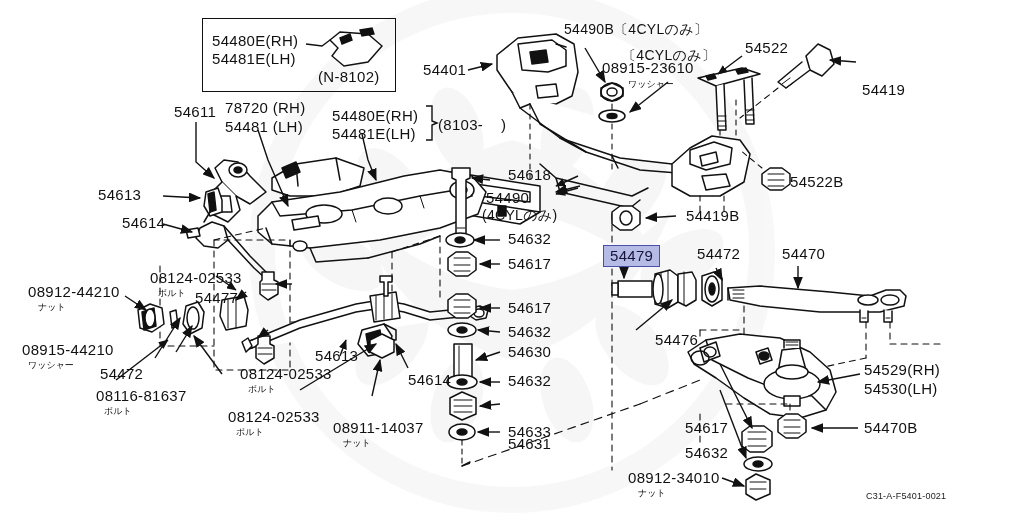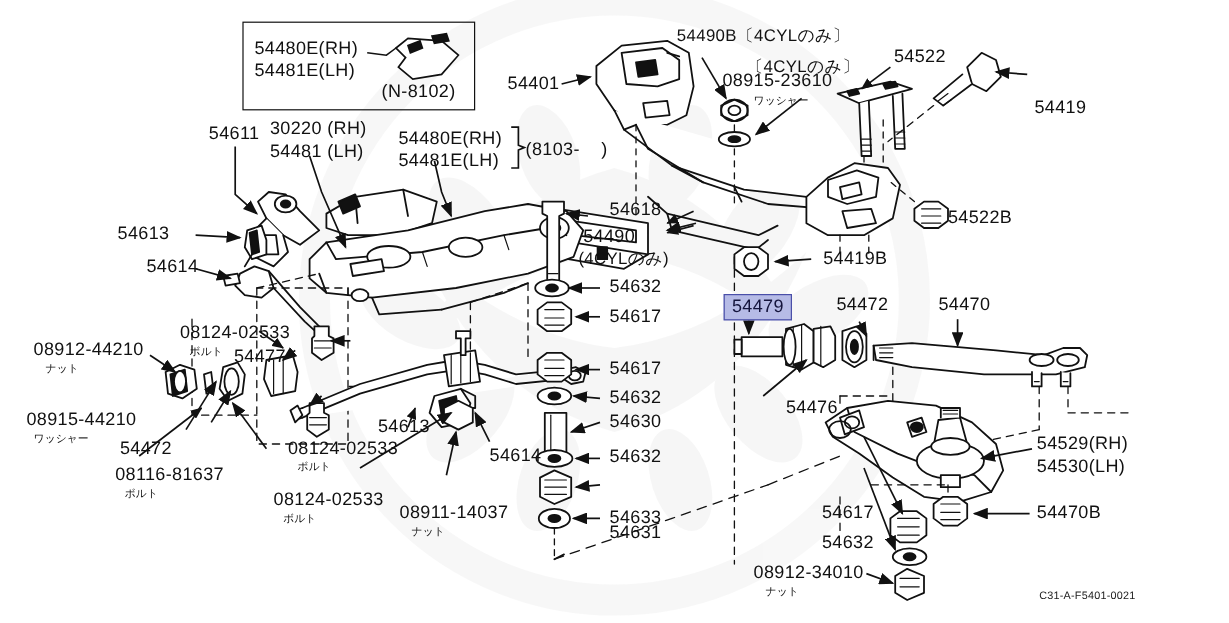--- a/index.html
+++ b/index.html
@@ -352,21 +352,21 @@
       <path d="M360,30 L372,28 L374,34 L362,36 Z" fill="#111"></path>
     </g>
   </svg>
 
   <div class="insetbox" style="left:202px;top:18px;width:192px;height:72px;"></div>
   <div class="lbl" style="left:212px;top:33px;">54480E(RH)</div>
   <div class="lbl" style="left:212px;top:51px;">54481E(LH)</div>
   <div class="lbl" style="left:318px;top:69px;">(N-8102)</div>
 
   <div class="lbl" style="left:174px;top:104px;">54611</div>
-  <div class="lbl" style="left:225px;top:100px;">30220 (RH)</div>
+  <div class="lbl" style="left:225px;top:100px;">78720 (RH)</div>
   <div class="lbl" style="left:225px;top:119px;">54481 (LH)</div>
   <div class="lbl" style="left:332px;top:108px;">54480E(RH)</div>
   <div class="lbl" style="left:332px;top:126px;">54481E(LH)</div>
   <div class="lbl" style="left:438px;top:117px;">(8103-    )</div>
   <svg style="position:absolute;left:424px;top:104px;" width="14" height="38">
     <path d="M2,2 L8,2 L8,17 L13,19 L8,21 L8,36 L2,36" stroke="#111" fill="none" stroke-width="1.4"></path>
   </svg>
 
   <div class="lbl" style="left:423px;top:62px;">54401</div>
   <div class="lbl jp" style="left:564px;top:22px;">54490B〔4CYLのみ〕</div>

